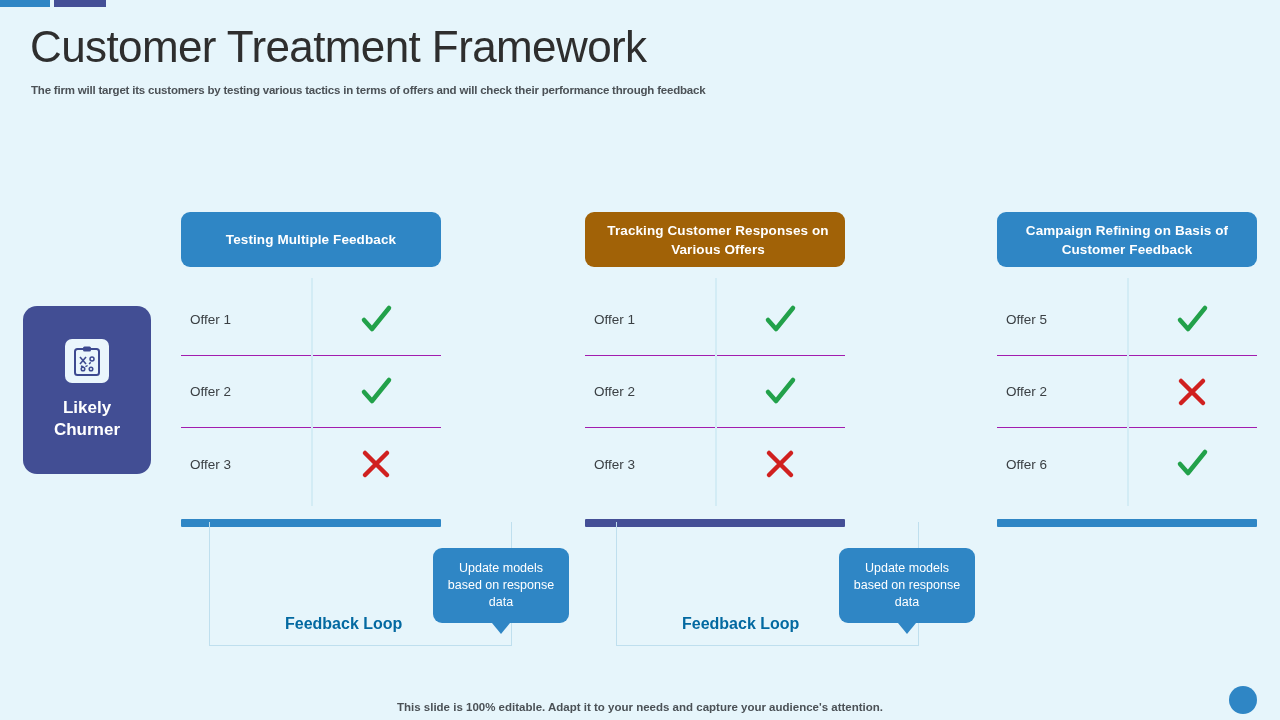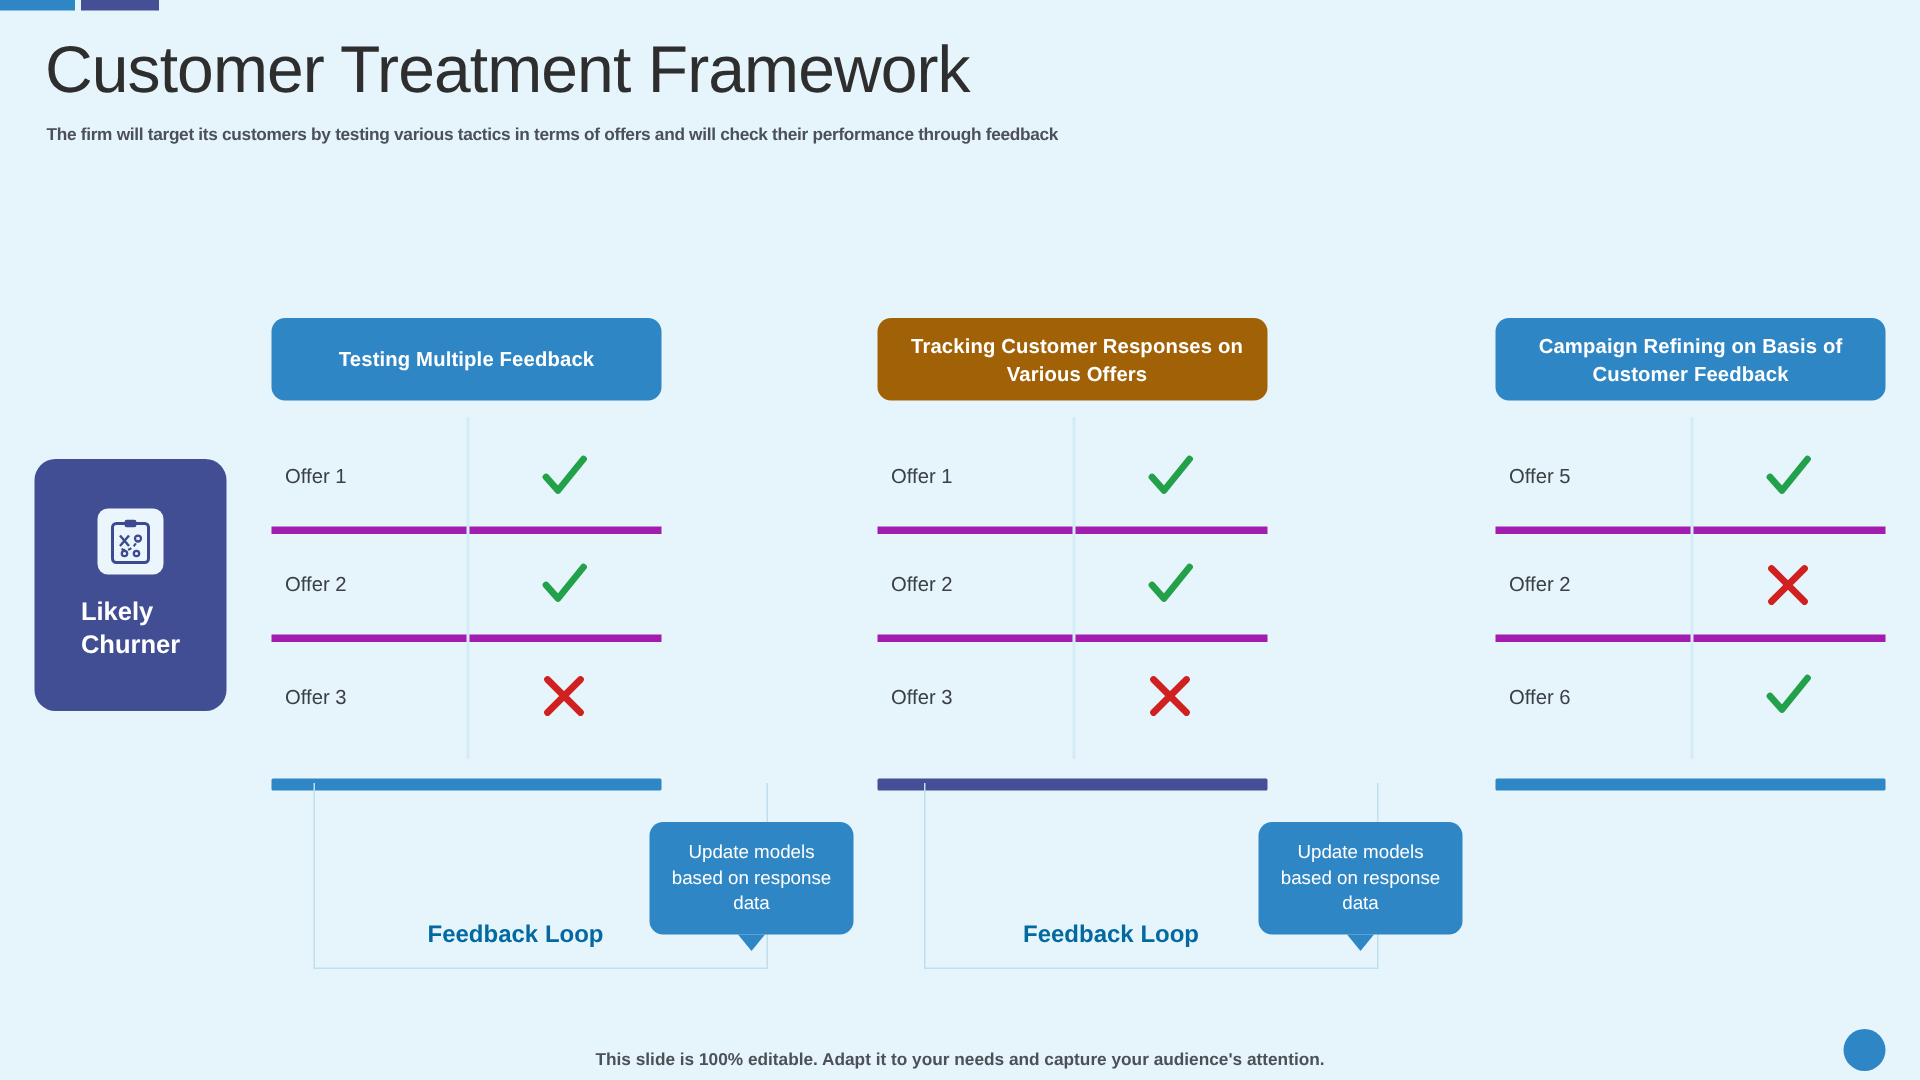--- a/index.html
+++ b/index.html
@@ -68,20 +68,21 @@
     border-radius: 7px;
     display: flex;
     align-items: center;
     justify-content: center;
   }
   .churner-label {
     color: #ffffff;
     font-size: 17px;
     font-weight: 700;
     line-height: 22px;
+    text-align: center;
   }
 
   
   .column {
     position: absolute;
     top: 212px;
     width: 260px;
   }
   .column.c1 { left: 181px; }
   .column.c2 { left: 585px; }
@@ -115,21 +116,21 @@
     left: 130px;
     top: -6px;
     width: 2px;
     height: 228px;
     background: #d3ecf5;
   }
   .row {
     height: 72px;
     display: flex;
     align-items: center;
-    border-bottom: 5px solid #a21caf;
+    border-bottom: 1px solid #a21caf;
   }
   .row:last-child { border-bottom: none; }
   .row-label {
     width: 130px;
     padding-left: 9px;
     font-size: 13.5px;
     color: #3b4044;
   }
   .row-mark {
     flex: 1;

